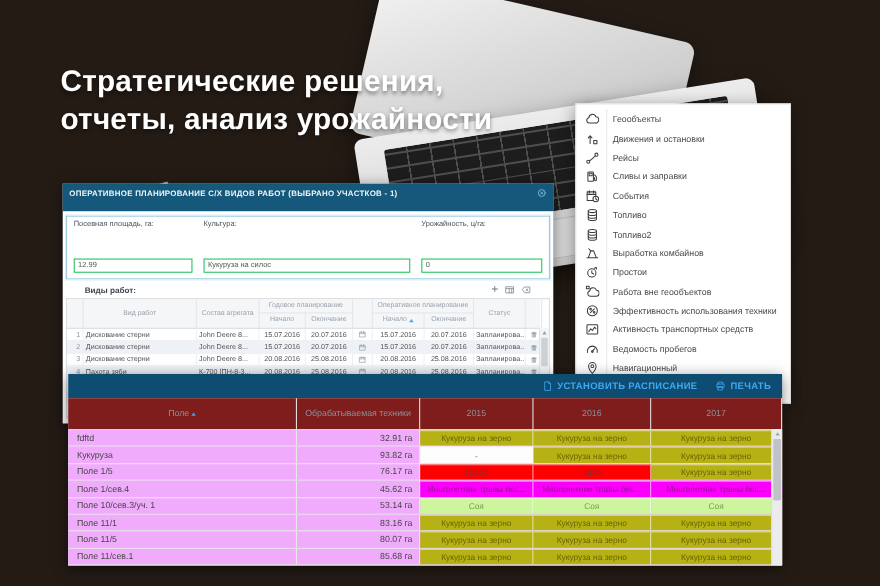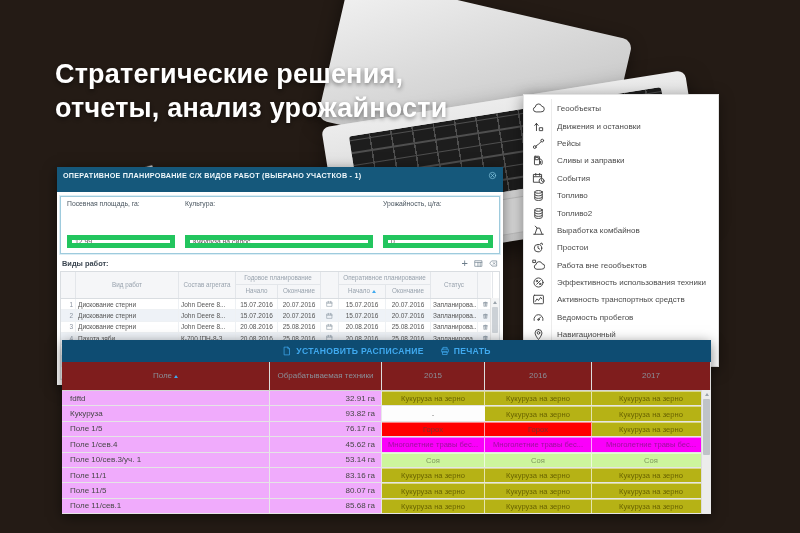--- a/index.html
+++ b/index.html
@@ -44,24 +44,24 @@
   
   .dialog{position:absolute;left:57px;top:167px;width:446px;background:#fff;
     box-shadow:0 3px 12px rgba(0,0,0,.5);font-size:7px;color:#555;}
   .dlg-title{height:17px;background:#15587b;color:#eef7fb;display:flex;align-items:flex-start;
     padding:4px 6px;font-size:7.2px;font-weight:bold;letter-spacing:.25px;}
   .dlg-close{margin-left:auto;width:9px;height:9px;color:#8fd0ea;cursor:pointer;}
   .dlg-body{padding:4px 3px 5px;}
   .fields{display:flex;gap:10px;border:1px solid #9ecbdd;outline:1px solid #dceef5;
     padding:3px 6px 5px;}
   .field .fld-label{font-size:6.8px;color:#49555f;margin-bottom:2px;}
-  .field input{display:block;width:100%;box-sizing:border-box;height:13px;border:5px solid #22c55e;
+  .field input{display:block;width:100%;box-sizing:border-box;height:13px;border:1px solid #22c55e;
     font-size:6.8px;color:#555;padding:0 3px;font-family:"Liberation Sans",sans-serif;outline:none;margin-top:28px;}
   .f0{flex:0 0 108px;}.f1{flex:1;}.f2{flex:0 0 110px;}
-  .works-bar{display:flex;align-items:center;margin:5px 2px 3px;font-size:7.4px;
+  .works-bar{display:flex;align-items:center;margin:5px 17px 3px;font-size:7.4px;
     font-weight:bold;color:#3a4550;}
   .works-tools{margin-left:auto;display:flex;gap:6px;align-items:center;color:#6b7c8a;}
   .tool{width:9px;height:9px;cursor:pointer;}
   .tool.plus{font-size:11px;line-height:8px;width:auto;font-weight:normal;}
 
   .wtable{position:relative;border:1px solid #d9dde1;margin-top:2px;padding-right:8px;}
   .wt-head{display:grid;grid-template-columns:15px 103px 57px 42px 43px 18px 47px 45px 47px 15px;
     grid-template-rows:13px 13px;background:#f5f6f8;color:#98a2ad;font-size:6.3px;
     border-bottom:1px solid #d9dde1;}
   .wt-head .h{display:flex;align-items:center;justify-content:center;text-align:center;
@@ -89,21 +89,21 @@
   .menu{position:absolute;left:523px;top:58px;width:196px;height:273px;background:#fff;
     border:1px solid #e3e3e3;box-shadow:0 3px 14px rgba(0,0,0,.4);padding:5px 0;box-sizing:border-box;margin-top:36px;}
   .menu:before{content:"";position:absolute;left:27px;top:4px;bottom:4px;width:1px;background:#ececec;}
   .menu-item{display:flex;align-items:center;height:17.4px;padding:0 8px;color:#4a4a4a;
     font-size:8px;cursor:pointer;white-space:nowrap;}
   .menu-item .mi-icon{flex:0 0 13px;width:13px;height:13px;margin-right:12px;color:#3d3d3d;}
 
   
   .sched{position:absolute;left:62px;top:340px;width:649px;background:#fff;
     box-shadow:0 3px 12px rgba(0,0,0,.5);}
-  .sched-bar{height:22px;background:#0e4c72;display:flex;justify-content:center;
+  .sched-bar{height:22px;background:#0e4c72;display:flex;justify-content:flex-end;
     align-items:center;gap:16px;padding:0 10px;}
   .tb-btn{display:flex;align-items:center;gap:4px;color:#3fa9ef;font-size:8.6px;font-weight:bold;
     letter-spacing:.3px;cursor:pointer;}
   .tb-btn .i{width:10px;height:10px;}
   .s-head{display:grid;grid-template-columns:208px 112px 103px 107px 119px;height:28px;
     background:#7f1d1d;color:#8a8f98;font-size:8px;border-bottom:1px solid #d5d5d5;}
   .s-head .h{display:flex;align-items:center;justify-content:center;text-align:center;
     border-right:1px solid #dddddd;line-height:1.15;padding:0 6px;}
   .s-row{display:grid;grid-template-columns:208px 112px 103px 107px 119px;height:14.4px;
     font-size:8px;color:#474747;border-bottom:1px solid #e5e5e5;background:#f0abfc;}

